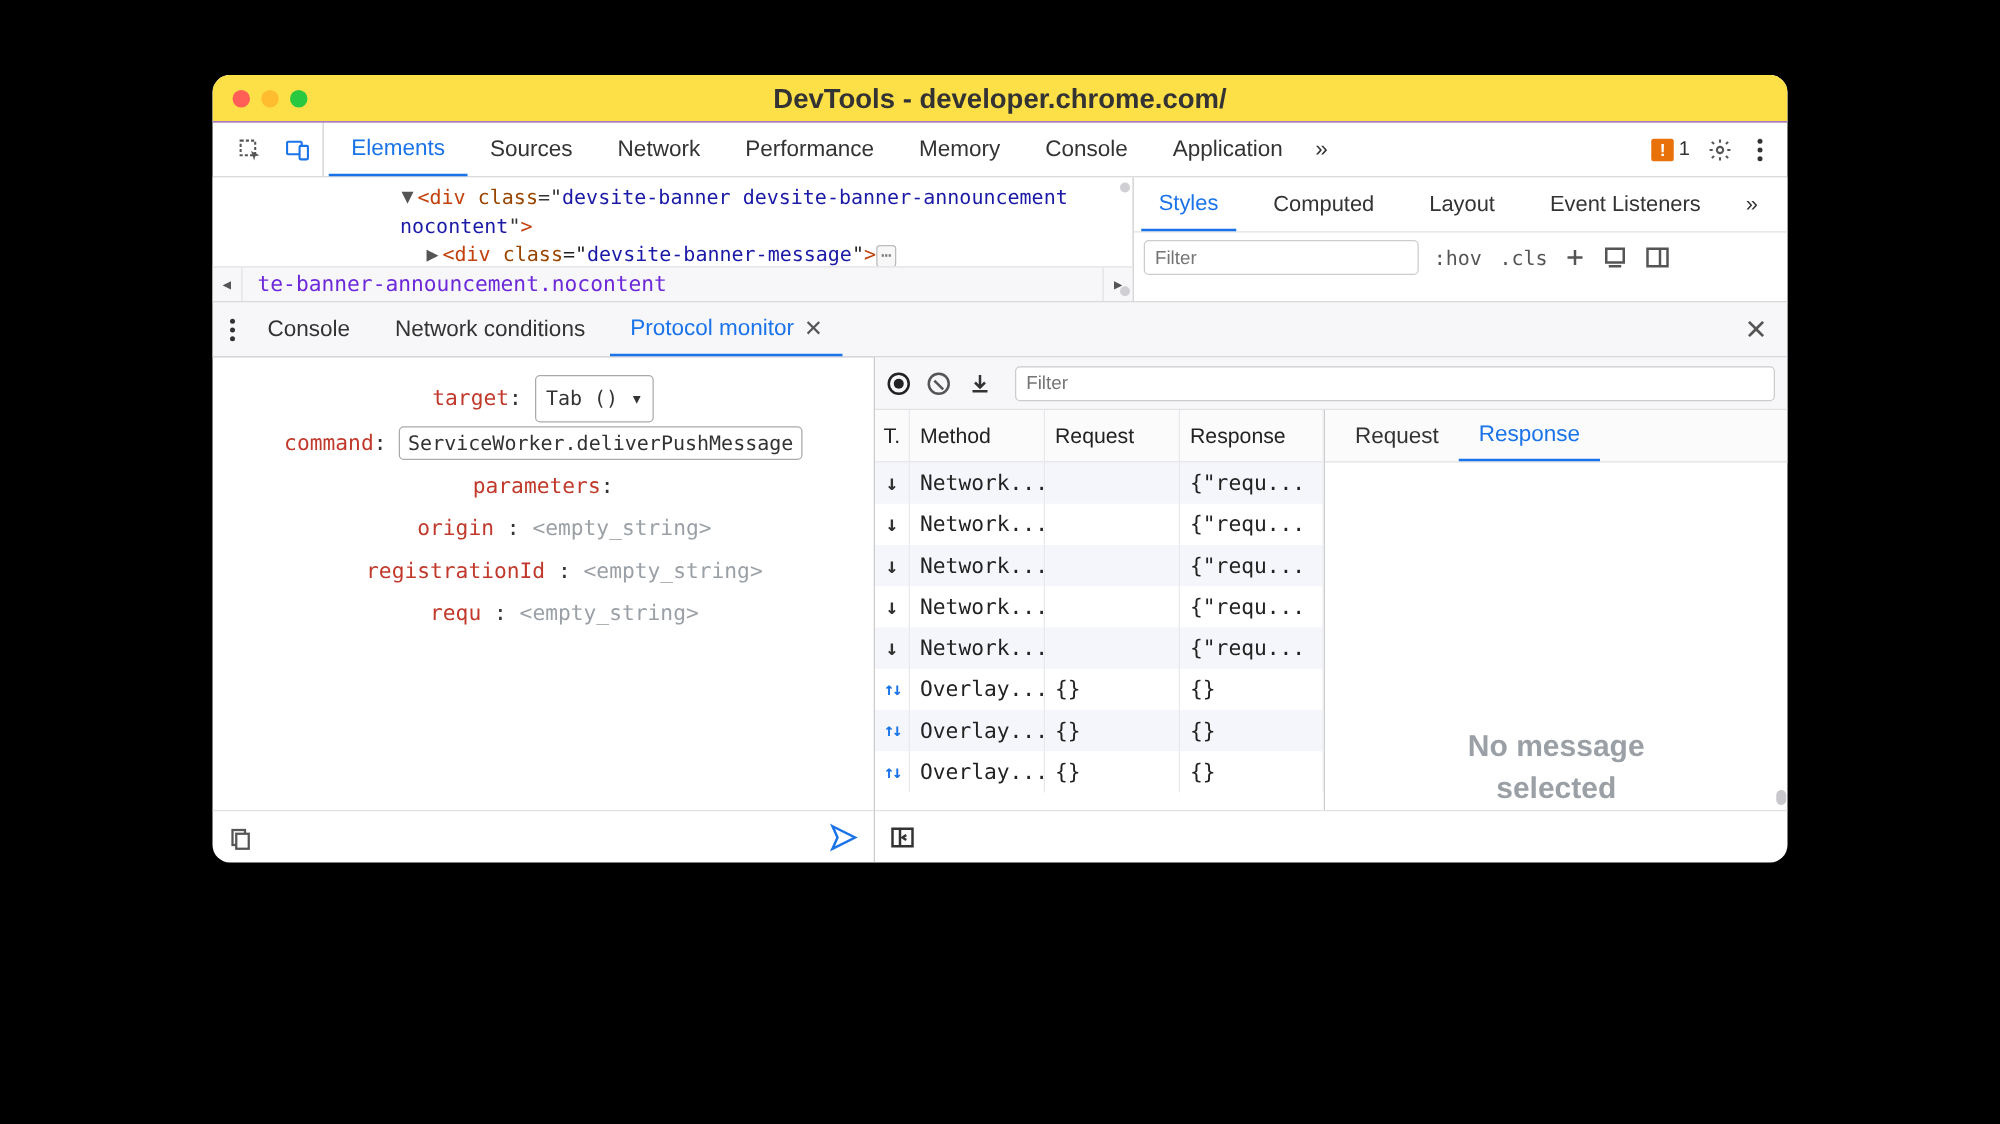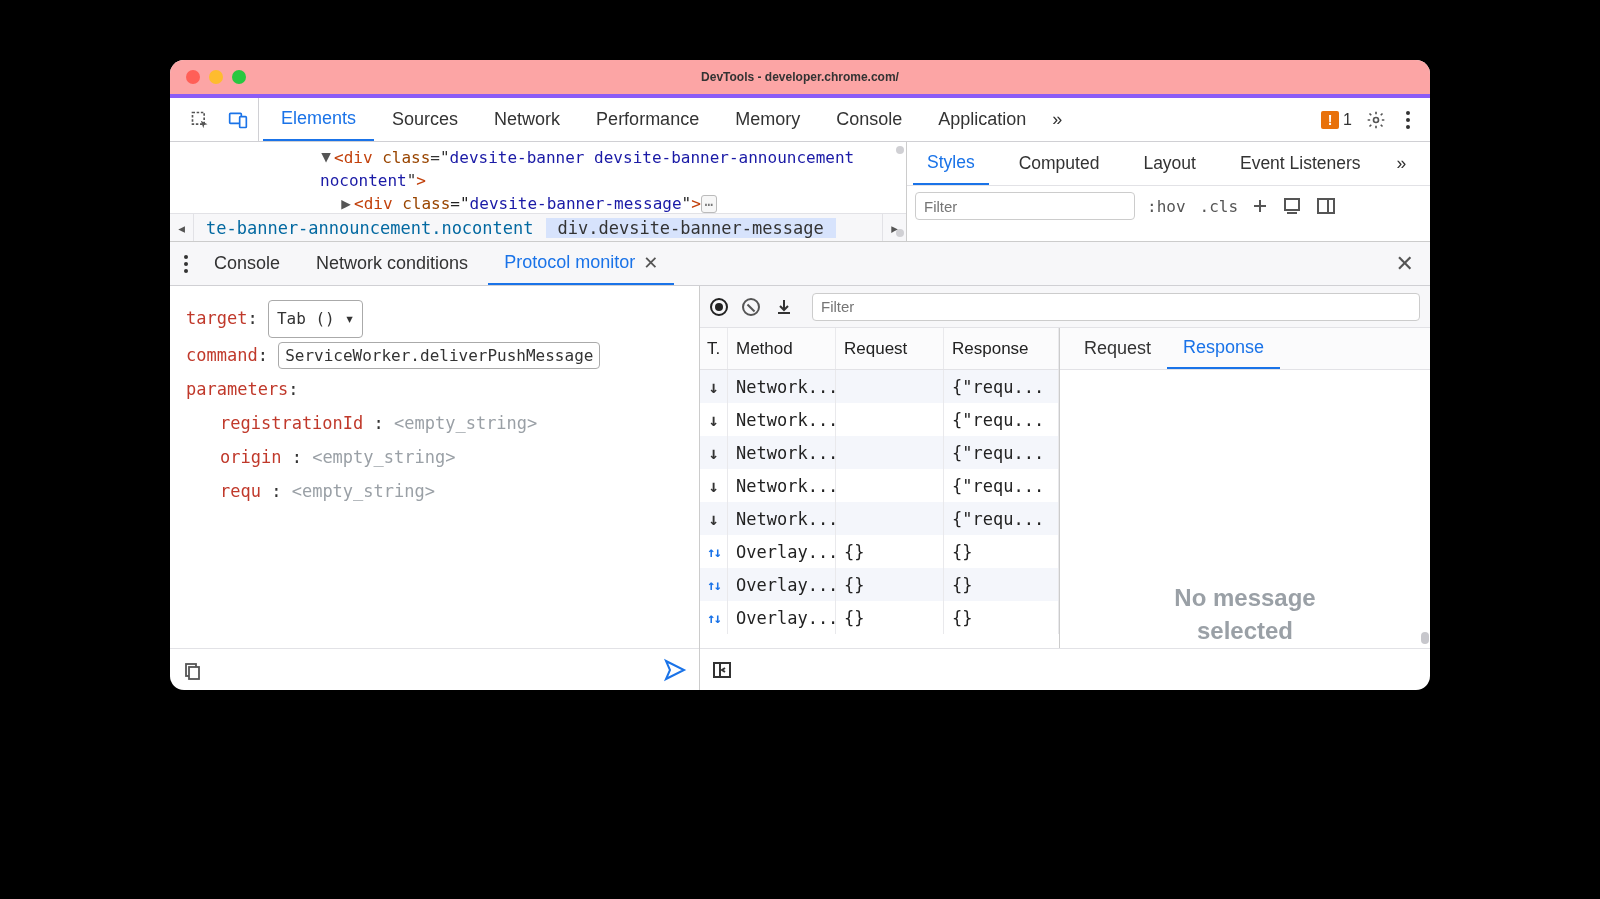--- a/index.html
+++ b/index.html
@@ -15,24 +15,24 @@
   .window {
     width: 1260px; height: 630px;
     background: #fff;
     border-radius: 14px;
     box-shadow: 0 20px 60px rgba(0,0,0,.6);
     overflow: hidden;
     display: flex; flex-direction: column;
   }
   
   .titlebar {
-    height: 38px; background: #fca5a5;
+    height: 38px; background: #fde047;
     display: flex; align-items: center; justify-content: center;
-    position: relative; border-bottom: 4px solid #8b5cf6;
-    font-weight: 600; font-size: 12px; color: #333;
+    position: relative; border-bottom: 1px solid #8b5cf6;
+    font-weight: 600; font-size: 22px; color: #333;
   }
   .traffic { position: absolute; left: 16px; top: 0; bottom:0; display:flex; align-items:center; gap:9px; }
   .tl { width: 14px; height: 14px; border-radius: 50%; }
   .tl.red{background:#ff5f57}.tl.yel{background:#febc2e}.tl.grn{background:#28c840}
 
   
   .topbar {
     height: 44px; border-bottom: 1px solid #d0d0d4;
     display: flex; align-items: stretch;
     padding: 0 10px;
@@ -55,21 +55,21 @@
   .dom-next{padding:0 20px 0 170px; font-family:Menlo,Consolas,monospace;}
   .disclosure{display:inline-block;width:12px;text-align:center;color:#555;margin-right:2px;}
   .dis-down{transform:translateY(-1px);}
   .ellips{border:1px solid #bbb;border-radius:3px;padding:0 3px;color:#777;font-size:14px;background:#f7f7f7;}
   .scrollbar-gutter{position:absolute;right:2px;top:4px;bottom:4px;width:8px;display:flex;flex-direction:column;justify-content:space-between;}
   .sb-dot{width:8px;height:8px;border-radius:50%;background:#d0d0d4;}
   .breadcrumb-row { height:38px; border-top:1px solid #e2e2e6; display:flex; align-items:center; font-family:Menlo,Consolas,monospace; font-size:17px; background:#f7f7f9; }
   .bc-arrow{width:24px;display:flex;align-items:center;justify-content:center;color:#555;cursor:pointer;border-right:1px solid #e2e2e6;height:100%}
   .bc-arrow.right{border-right:none;border-left:1px solid #e2e2e6}
   .bc-scroll{flex:1;display:flex;overflow:hidden;}
-  .bc-item{padding:0 12px;height:100%;display:flex;align-items:center;white-space:nowrap;color:#0369a1}
+  .bc-item{padding:0 12px;height:100%;display:flex;align-items:center;white-space:nowrap;color:#6d28d9}
   .bc-item.sel{background:#d7e3fc;color:#333}
   .styles-pane { width:524px; border-left:1px solid #ccc; display:flex; flex-direction:column;}
   .styles-tabs{height:44px;display:flex;align-items:center;gap:16px;padding:0 6px;border-bottom:1px solid #e2e2e6;}
   .stab{padding:0 14px;height:100%;display:flex;align-items:center;font-size:17.5px;color:#333;cursor:pointer;white-space:nowrap}
   .stab.active{color:#1a73e8;border-bottom:2.5px solid #1a73e8}
   .styles-tools{height:40px;display:flex;align-items:center;gap:10px;padding:0 8px;}
   .filter-input{flex:0 0 220px;height:28px;border:1px solid #ccc;border-radius:4px;padding:0 8px;font-size:15px;color:#555;background:#fff;}
   .tbtn{font-family:Menlo,Consolas,monospace;font-size:16px;color:#555;cursor:pointer;padding:0 2px}
 
   
@@ -78,21 +78,21 @@
   .dtab{padding:0 16px;height:100%;display:flex;align-items:center;gap:8px;font-size:18px;color:#333;cursor:pointer}
   .dtab.active{color:#1a73e8;border-bottom:2.5px solid #1a73e8}
   .dtab-close{color:#555;font-size:18px;cursor:pointer}
   .drawer-x{margin-left:auto;color:#555;font-size:22px;cursor:pointer;padding:0 8px}
   .triple-dot{display:flex;flex-direction:column;gap:3px;padding:0 6px;cursor:pointer}
   .triple-dot span{width:4px;height:4px;border-radius:50%;background:#333}
 
   .drawer-body{flex:1;display:flex;min-height:0;}
   
   .cmd-pane{width:530px;border-right:1px solid #ccc;display:flex;flex-direction:column;}
-  .cmd-form{flex:1;padding:14px 16px;font-family:Menlo,Consolas,monospace;font-size:17px;line-height:2.0;color:#333;overflow:auto;}
+  .cmd-form{flex:1;padding:14px 16px;font-family:Menlo,Consolas,monospace;font-size:17px;line-height:2.0;color:#333;overflow:auto;text-align:center;}
   .kw{color:#c0392b}
   .tgt-sel{border:1px solid #aaa;border-radius:4px;padding:2px 8px;font-family:inherit;font-size:16px;display:inline-flex;align-items:center;gap:10px;background:#fff;}
   .tgt-sel .chev{color:#333}
   .cmd-in{border:1px solid #aaa;border-radius:4px;padding:3px 6px;font-family:inherit;font-size:16px;background:#fff;}
   .pholder{color:#9aa0a6}
   .cmd-footer{height:42px;border-top:1px solid #e2e2e6;display:flex;align-items:center;justify-content:space-between;padding:0 12px}
   .footer-icon{color:#555;cursor:pointer}
   .send-icon{color:#1a73e8;cursor:pointer}
 
   
@@ -208,23 +208,20 @@
       <div class="scrollbar-gutter">
           <span class="sb-dot"></span>
           <span class="sb-dot"></span>
         </div>
       <div class="breadcrumb-row">
         <div class="bc-arrow">◂</div>
         <div class="bc-scroll">
           <div class="bc-item">
               <span>te-banner-announcement.nocontent</span>
             </div>
-          <div class="bc-item sel">
-              <span>div.devsite-banner-message</span>
-            </div>
         </div>
         <div class="bc-arrow right">▸</div>
       </div>
     </div>
     <div class="styles-pane">
       <div class="styles-tabs">
         <div class="stab active">
             <span>Styles</span>
           </div>
         <div class="stab">
@@ -292,22 +289,22 @@
           <div><span class="kw">target</span>: 
             <span class="tgt-sel">
               <span>Tab ()</span>
               <span class="chev">▾</span>
             </span>
           </div>
           <div><span class="kw">command</span>: 
             <span class="cmd-in"><span>ServiceWorker.deliverPushMessage</span></span>
           </div>
           <div><span class="kw">parameters</span>:</div>
+          <div style="padding-left:34px"><span class="kw">origin</span> : <span class="pholder">&lt;empty_string&gt;</span></div>
           <div style="padding-left:34px"><span class="kw">registrationId</span> : <span class="pholder">&lt;empty_string&gt;</span></div>
-          <div style="padding-left:34px"><span class="kw">origin</span> : <span class="pholder">&lt;empty_string&gt;</span></div>
           <div style="padding-left:34px"><span class="kw">requ</span> : <span class="pholder">&lt;empty_string&gt;</span></div>
         </div>
         <div class="cmd-footer">
           <span class="footer-icon">
             <svg width="20" height="20" viewBox="0 0 20 20" fill="none" stroke="#555" stroke-width="1.8">
                 <rect x="4" y="4" width="10" height="12"></rect>
                 <rect x="7" y="7" width="10" height="12" fill="#fff"></rect>
               </svg>
           </span>
           <span class="send-icon">

